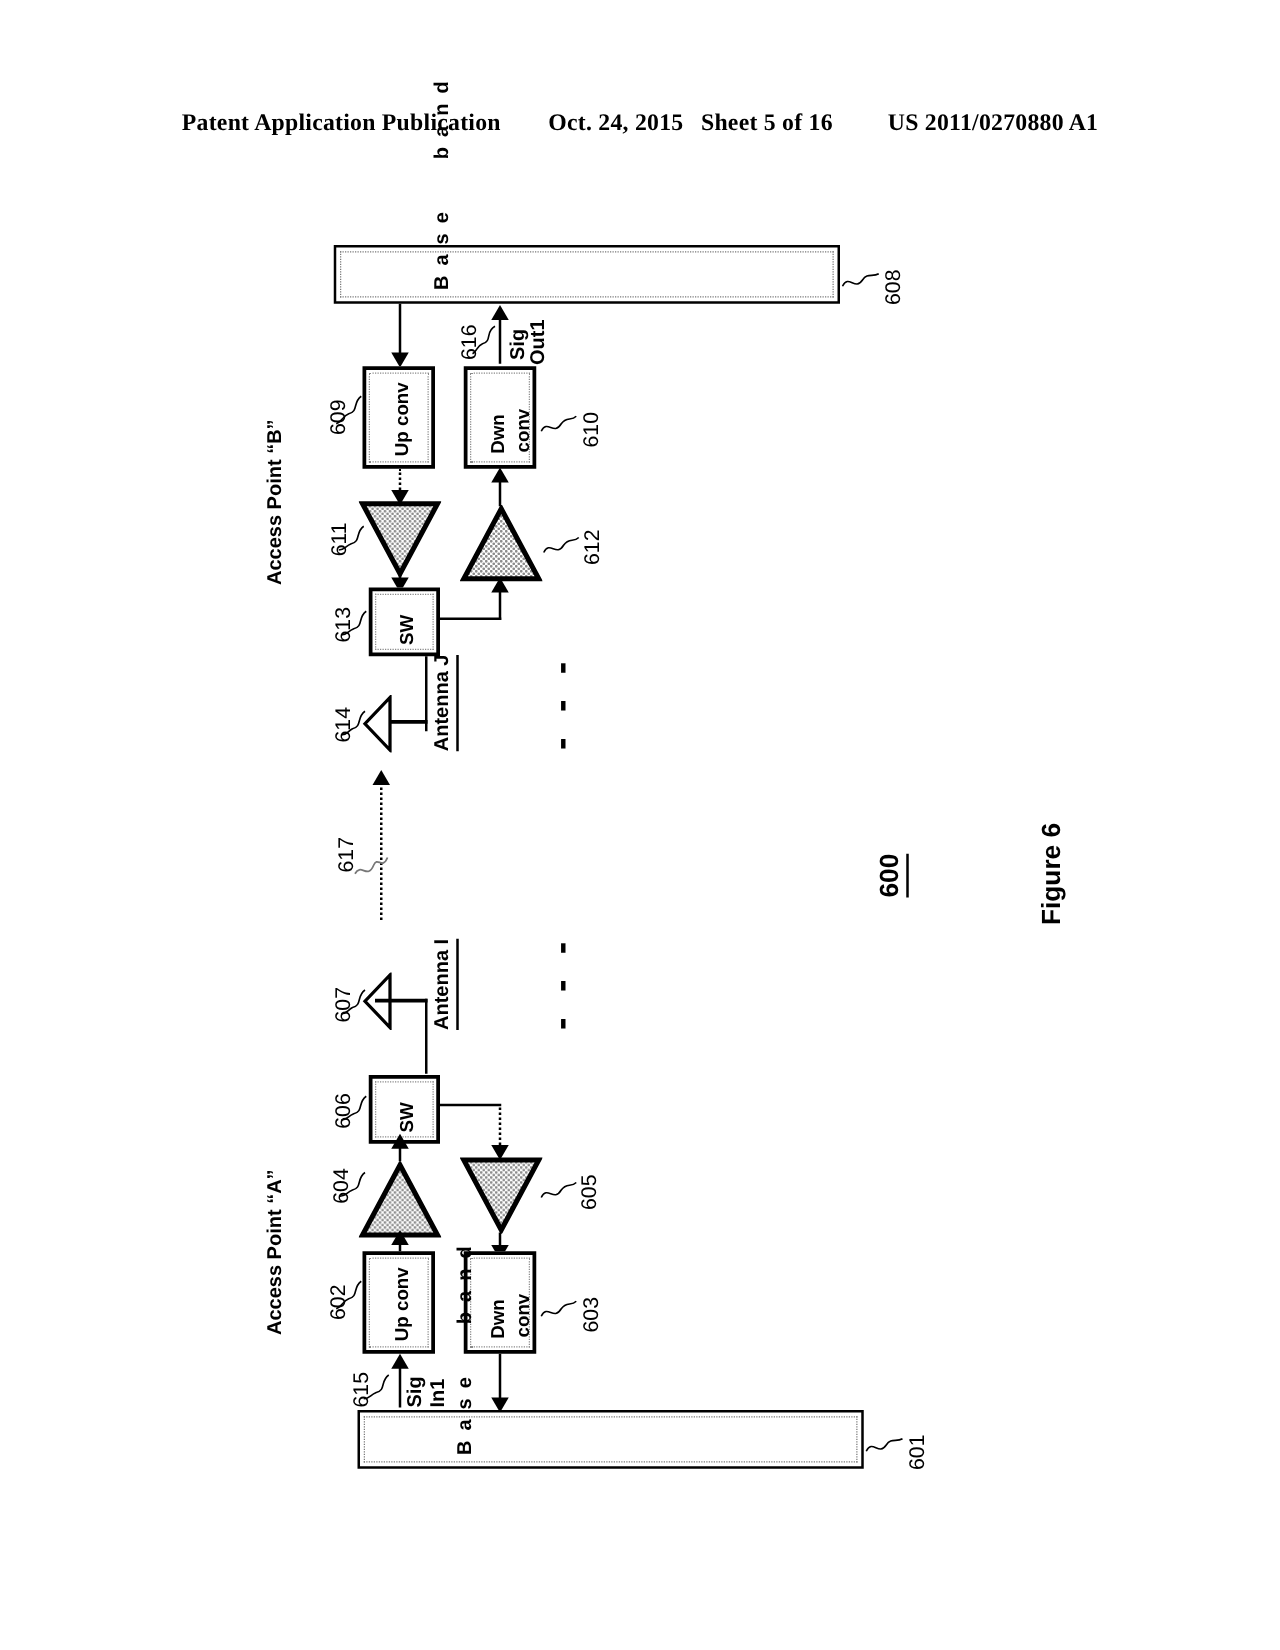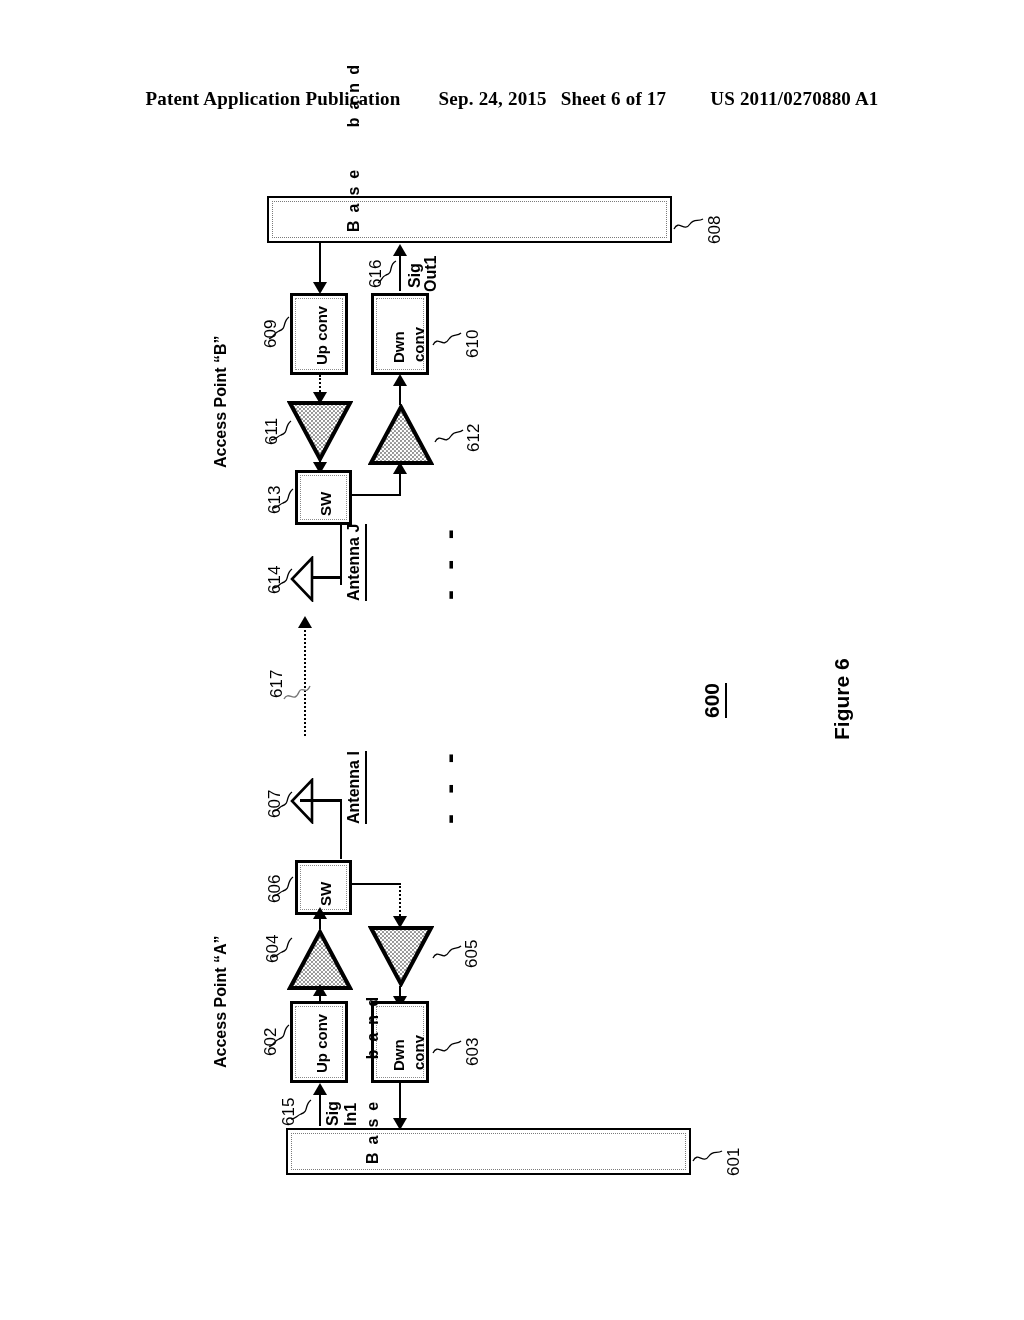--- a/index.html
+++ b/index.html
@@ -204,23 +204,23 @@
 
   
   .squig { position: absolute; }
 </style>
 </head>
 <body>
 
 <div class="pub-header">
   <span class="seg">Patent Application Publication</span>
   <span class="gap-a"></span>
-  <span class="seg">Sep. 24, 2015</span>
+  <span class="seg">Oct. 24, 2015</span>
   <span class="gap-b"></span>
-  <span class="seg">Sheet 6 of 17</span>
+  <span class="seg">Sheet 5 of 16</span>
   <span class="gap-c"></span>
   <span class="seg">US 2011/0270880 A1</span>
 </div>
 
 <div class="fig">
 
   <div class="ap-title" style="left:212px; top:468px;">Access Point  “B”</div>
 
   <div class="bb-block" style="left:267px; top:196px; width:405px; height:47px;"></div>
   <div class="bb-text" style="left:345px; top:232px; word-spacing:22px; letter-spacing:8px;">Base band</div>

